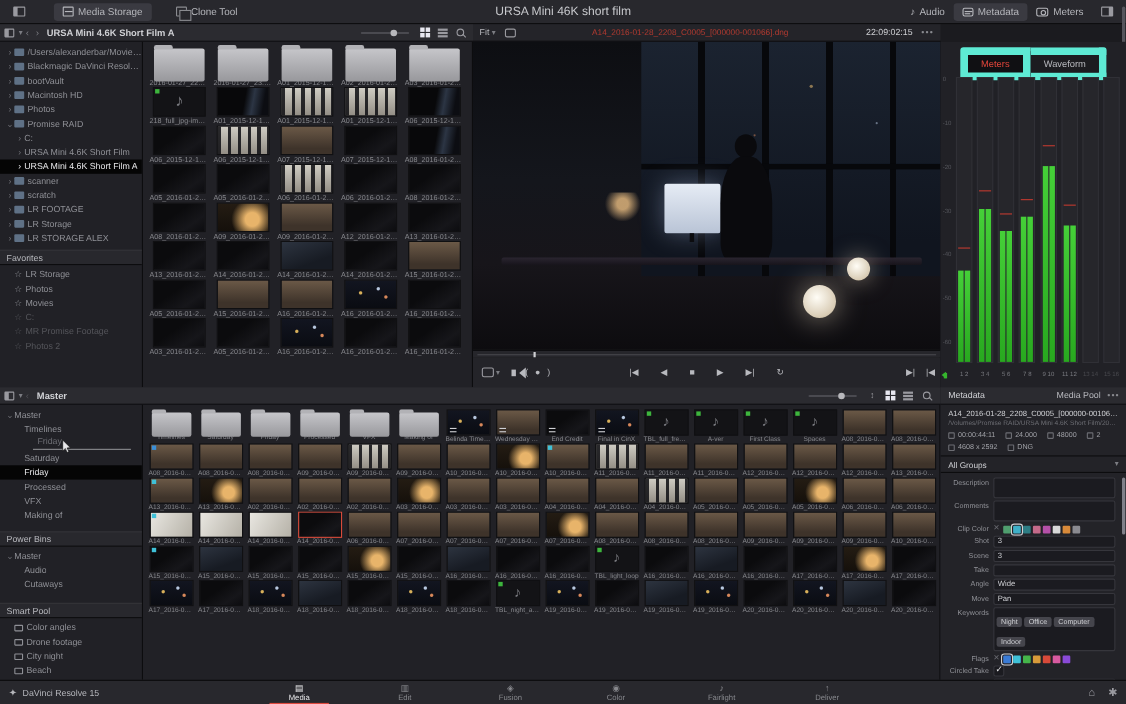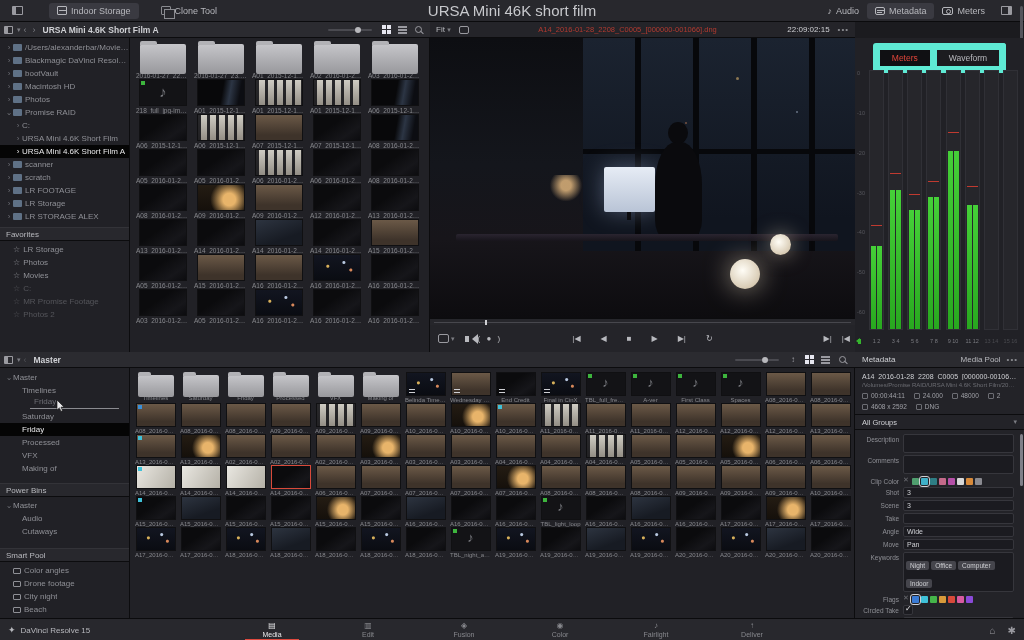--- a/index.html
+++ b/index.html
@@ -17,21 +17,21 @@
   .i-panel { width:11px; height:9px; border:1px solid #9a9aa0; border-left-width:4px; border-radius:1px; }
   .i-cabinet { width:10px; height:9px; border:1px solid #b6b7bc; border-radius:1px;
     background:linear-gradient(#b6b7bc,#b6b7bc) 1px 3px/7px 1px no-repeat; }
   .i-clone { width:10px; height:9px; border:1px solid #8a8b90; border-radius:1px; position:relative; }
   .i-clone::after { content:''; position:absolute; left:2px; top:2px; width:9px; height:8px; border:1px solid #8a8b90; background:#28282d; }
   .i-audio { font-size:9px; color:#b6b7bc; }
   .i-meta { width:10px; height:8px; border:1px solid #b6b7bc; border-radius:2px;
     background:linear-gradient(#b6b7bc,#b6b7bc) 1px 2px/7px 1px no-repeat,linear-gradient(#b6b7bc,#b6b7bc) 1px 4px/5px 1px no-repeat; }
   .i-capture { width:11px; height:8px; border:1px solid #b6b7bc; border-radius:2px; position:relative; }
   .i-capture::after { content:''; position:absolute; right:1px; top:1px; width:3px; height:3px; border-radius:50%; border:1px solid #b6b7bc; }
-  #topbar .title { position:absolute; left:0; right:0; text-align:center; color:#c7c8cc; font-size:15px; pointer-events:none; }
+  #topbar .title { position:absolute; left:0; right:0; text-align:center; color:#c7c8cc; font-size:11px; pointer-events:none; }
 
   
   .strip { position:absolute; top:22px; height:16px; font-size:8px; }
   #strip-storage { left:0; width:430px; }
   #strip-viewer { left:430px; width:425px; background:#242429; }
   #strip-audio { left:855px; width:169px; }
   .arrbtn { color:#7c7d83; font-size:9px; padding:0 3px; }
   .strip-title { color:#cfd0d4; font-weight:bold; font-size:8.5px; margin-left:4px; }
   .slider { width:44px; height:2px; background:#4a4a50; border-radius:1px; position:relative; }
   .slider::after { content:''; position:absolute; width:6px; height:6px; border-radius:50%; background:#b8b8bc; top:-2px; left:62%; }
@@ -202,21 +202,21 @@
 
 <div id="app">
 
   <div id="topbar">
     <span class="tb-btn" style="margin-left:4px">
         <span class="i-panel"></span>
       </span>
     <span style="width:18px"></span>
     <span class="tb-btn active">
       <span class="i-cabinet"></span>
-      <span>Indoor Storage</span>
+      <span>Media Storage</span>
     </span>
     <span style="width:14px"></span>
     <span class="tb-btn">
       <span class="i-clone"></span>
       <span>Clone Tool</span>
     </span>
     <span class="title">URSA Mini 46K short film</span>
     <span style="margin-left:auto"></span>
     <span class="tb-btn">
       <span class="i-audio">♪</span>

